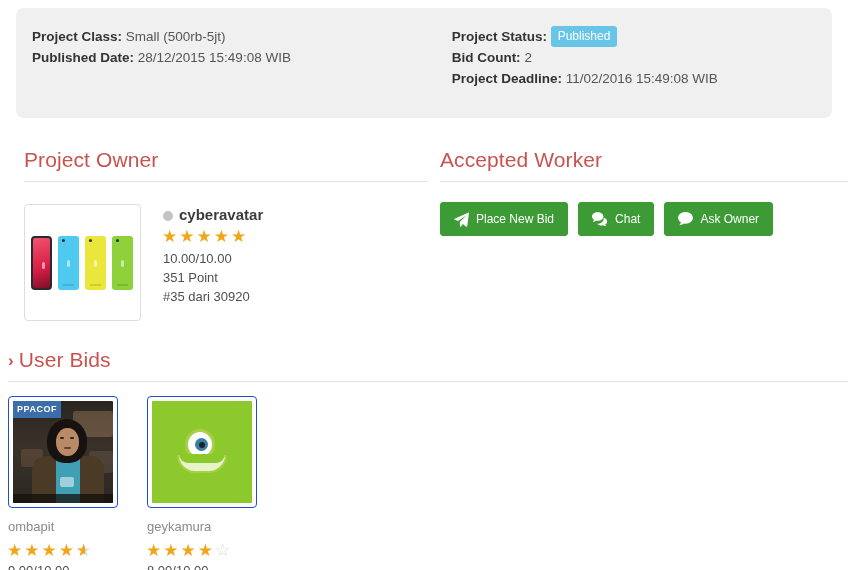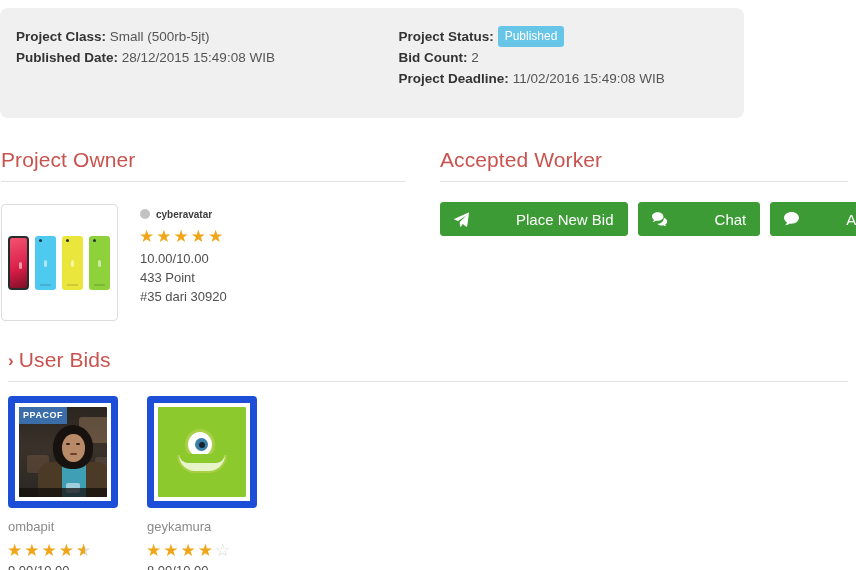--- a/index.html
+++ b/index.html
@@ -10,22 +10,22 @@
     font-family: "Liberation Sans", sans-serif;
     color: #3c3c3c;
     overflow: hidden;
   }
 
   .page { position: relative; width: 856px; height: 570px; }
 
   
   .summary-panel {
     position: absolute;
-    left: 0; top: 8px;
-    width: 744px; height: 110px;
+    left: 16px; top: 8px;
+    width: 816px; height: 110px;
     background: #f0f0f0;
     border-radius: 8px;
   }
   .summary-cols {
     display: flex;
     padding: 18px 0 0 0;
   }
   .summary-col { padding-left: 16px; }
   .summary-col.left  { width: 432px; }
   .summary-col.right { width: 408px; }
@@ -67,21 +67,21 @@
     display: inline-block;
     vertical-align: 1px;
   }
 
   
   .cols {
     position: absolute;
     left: 0; top: 148px;
     width: 856px;
   }
-  .col-left  { position: absolute; left: 1px;   top: 0; width: 404px; }
+  .col-left  { position: absolute; left: 24px;   top: 0; width: 404px; }
   .col-right { position: absolute; left: 440px; top: 0; width: 408px; }
 
   
   .owner-row { display: flex; margin-top: 22px; }
   .thumb-frame {
     width: 117px; height: 117px;
     border: 1px solid #dddddd;
     border-radius: 4px;
     background: #ffffff;
     padding: 4px;
@@ -95,21 +95,21 @@
   .phone { position: absolute; top: 0; width: 21px; height: 54px; border-radius: 3px; }
   .phone .cam { position: absolute; left: 4px; top: 3px; width: 3px; height: 3px; border-radius: 50%; background: #23323c; }
   .phone .lens { position: absolute; left: 9px; top: 24px; width: 3px; height: 7px; border-radius: 2px; background: rgba(255,255,255,.55); }
   .phone .foot { position: absolute; left: 5px; bottom: 4px; width: 11px; height: 2px; background: rgba(0,0,0,.12); }
   .p1 { left: 0px;  background: linear-gradient(160deg,#f2536f 0%,#d81d47 60%,#7d0f27 100%); border: 2px solid #262b2e; border-radius: 4px; }
   .p2 { left: 27px; background: #4ec9ef; }
   .p3 { left: 54px; background: #eae63c; }
   .p4 { left: 81px; background: #8ed13a; }
 
   .owner-info { margin-left: 22px; padding-top: 2px; }
-  .user-line { font-size: 10px; font-weight: bold; color: #3c3c3c; line-height: 18px; }
+  .user-line { font-size: 15px; font-weight: bold; color: #3c3c3c; line-height: 18px; }
   .status-dot {
     display: inline-block;
     width: 10px; height: 10px;
     border-radius: 50%;
     background: #c3c3c3;
     margin-right: 6px;
     vertical-align: -1px;
   }
   .stars { line-height: 20px; margin: 3px 0 2px -1px; white-space: nowrap; }
   .star { font-size: 17px; letter-spacing: 2px; color: #f0a619; }
@@ -124,42 +124,41 @@
   }
   .meta-line { font-size: 13px; line-height: 19px; color: #4f4f4f; }
 
   
   .worker-note { font-size: 13.5px; color: #444; margin-top: 23px; }
   .btn-row { display: flex; margin-top: 20px; }
   .btn {
     background: #3d9b36;
     border: 1px solid #3d9b36;
     color: #ffffff;
-    font-size: 15px;
+    font-size: 12px;
     font-family: "Liberation Sans", sans-serif;
     height: 34px;
     padding: 0 13px;
     border-radius: 3px;
     display: inline-flex;
     align-items: center;
     cursor: pointer;
     margin-right: 10px;
     white-space: nowrap;
-    gap: 40px;
   }
   .btn .ico { margin-right: 7px; display: inline-flex; align-items: center; }
   .btn svg { display: block; fill: #ffffff; }
 
   
   .bids-section { position: absolute; left: 8px; top: 348px; width: 840px; }
   .bid-cards { display: flex; margin-top: 14px; }
   .bid-card { width: 123px; margin-right: 16px; }
   .bid-frame {
     width: 110px; height: 112px;
-    border: 7px solid #1d4ed8;
+    border: 1px solid #1d4ed8;
     border-radius: 4px;
     background: #fff;
     padding: 4px;
     overflow: hidden;
   }
   .bid-img { width: 100%; height: 100%; position: relative; overflow: hidden; border-radius: 1px; }
 
   
   .photo-cafe { background: linear-gradient(180deg,#2b2520 0%,#3a322a 45%,#2a2723 100%); }
   .photo-cafe .sign {
@@ -266,21 +265,21 @@
         </div>
 
         <div class="owner-info">
           <div class="user-line">
             <span class="status-dot"></span><span>cyberavatar</span>
           </div>
           <div class="stars">
             <span class="star">★</span><span class="star">★</span><span class="star">★</span><span class="star">★</span><span class="star">★</span>
           </div>
           <div class="meta-line">10.00/10.00</div>
-          <div class="meta-line">433 Point</div>
+          <div class="meta-line">351 Point</div>
           <div class="meta-line">#35 dari 30920</div>
         </div>
       </div>
     </div>
 
     <div class="col-right">
       <h2 class="section-head">Accepted Worker</h2>
 
 
       <div class="btn-row">

